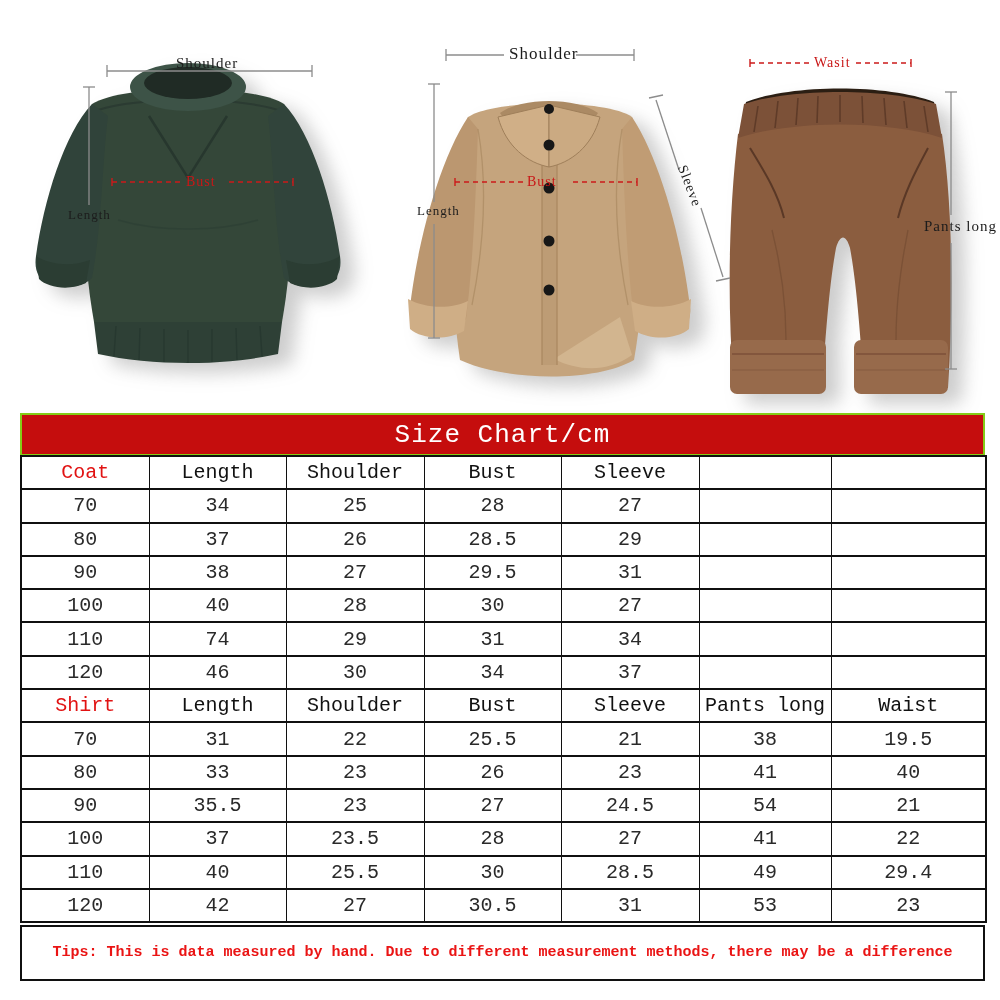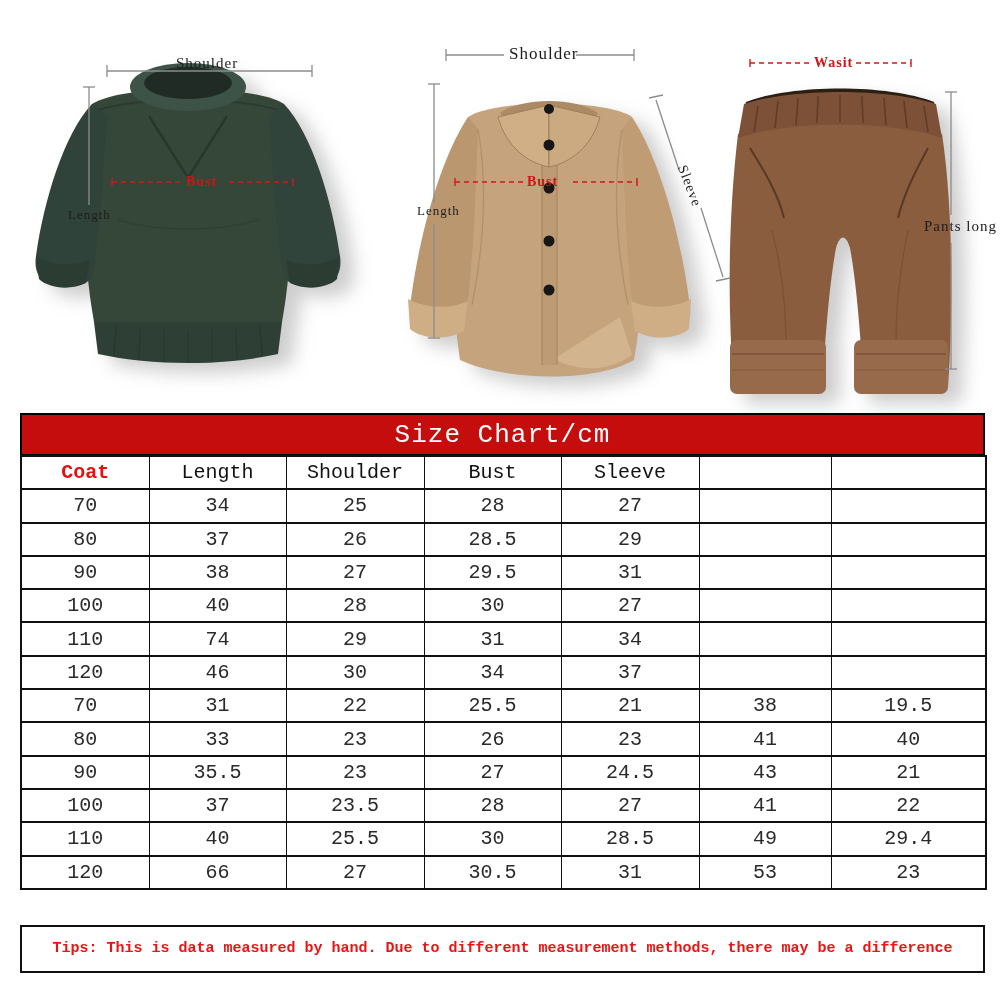--- a/index.html
+++ b/index.html
@@ -7,46 +7,46 @@
     width:1000px;height:1000px;position:relative;background:#ffffff;
     font-family:"Liberation Sans",sans-serif;overflow:hidden;
   }
   
   .photo{position:absolute;filter:drop-shadow(14px 10px 9px rgba(90,90,90,.30));}
   #ann-lines{position:absolute;left:0;top:0;width:1000px;height:413px;pointer-events:none;}
   .ann-label{
     position:absolute;font-family:"Liberation Serif",serif;color:#1c1c1c;
     white-space:nowrap;letter-spacing:1px;
   }
-  .ann-red{color:#c91717;font-weight:bold;letter-spacing:1px;}
+  .ann-red{color:#c91717;font-weight:normal;letter-spacing:1px;}
   .rot{transform:rotate(69deg);transform-origin:left top;}
   
   .chart-banner{
     position:absolute;left:20px;top:413px;width:965px;height:43px;
-    background:#c50d0d;border:2px solid #000000;box-sizing:border-box;
+    background:#c50d0d;border:2px solid #84cc16;box-sizing:border-box;
     display:flex;align-items:center;justify-content:center;
     color:#ffffff;font-family:"Liberation Mono",monospace;font-size:26px;letter-spacing:1px;
   }
   table.size-table{
     position:absolute;left:20px;top:455px;width:965px;
     border-collapse:collapse;table-layout:fixed;
     font-family:"Liberation Mono",monospace;font-size:20px;color:#2a2a2a;
     border:2px solid #101010;
   }
   table.size-table td{
     border-top:2px solid #101010;border-bottom:2px solid #101010;
     border-left:1px solid #101010;border-right:1px solid #101010;
     height:31.3px;padding:0;text-align:center;vertical-align:middle;
     overflow:hidden;white-space:nowrap;
   }
   td.hdr{color:#111111;}
-  td.red{color:#e11212;font-weight:bold;}
+  td.red{color:#e11212;font-weight:normal;}
   
   .tips{
-    position:absolute;left:20px;top:925px;width:965px;height:48px;
+    position:absolute;left:20px;top:925px;width:965px;height:56px;
     border:2px solid #101010;box-sizing:border-box;background:#ffffff;
     display:flex;flex-direction:column;align-items:center;justify-content:center;
     font-family:"Liberation Mono",monospace;font-weight:bold;color:#ea1414;
     font-size:15px;line-height:1.7;letter-spacing:0px;text-align:center;
   }
 </style>
 </head>
 <body>
 
 <svg class="photo" style="left:28px;top:50px;" width="320" height="330" viewBox="0 0 320 330">
@@ -264,20 +264,29 @@
       <tr>
         <td>120</td>
         <td>46</td>
         <td>30</td>
         <td>34</td>
         <td>37</td>
         <td></td>
         <td></td>
       </tr>
       <tr>
+        <td class="red">Shirt</td>
+        <td class="hdr">Length</td>
+        <td class="hdr">Shoulder</td>
+        <td class="hdr">Bust</td>
+        <td class="hdr">Sleeve</td>
+        <td class="hdr">Pants long</td>
+        <td class="hdr">Waist</td>
+      </tr>
+      <tr>
         <td>70</td>
         <td>31</td>
         <td>22</td>
         <td>25.5</td>
         <td>21</td>
         <td>38</td>
         <td>19.5</td>
       </tr>
       <tr>
         <td>80</td>
@@ -287,21 +296,21 @@
         <td>23</td>
         <td>41</td>
         <td>40</td>
       </tr>
       <tr>
         <td>90</td>
         <td>35.5</td>
         <td>23</td>
         <td>27</td>
         <td>24.5</td>
-        <td>43</td>
+        <td>54</td>
         <td>21</td>
       </tr>
       <tr>
         <td>100</td>
         <td>37</td>
         <td>23.5</td>
         <td>28</td>
         <td>27</td>
         <td>41</td>
         <td>22</td>
@@ -310,21 +319,21 @@
         <td>110</td>
         <td>40</td>
         <td>25.5</td>
         <td>30</td>
         <td>28.5</td>
         <td>49</td>
         <td>29.4</td>
       </tr>
       <tr>
         <td>120</td>
-        <td>66</td>
+        <td>42</td>
         <td>27</td>
         <td>30.5</td>
         <td>31</td>
         <td>53</td>
         <td>23</td>
       </tr>
     </tbody>
 </table>
 
 <div class="tips">

